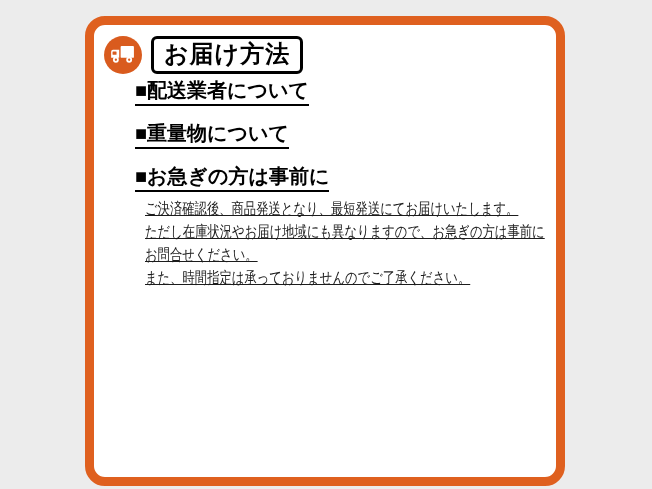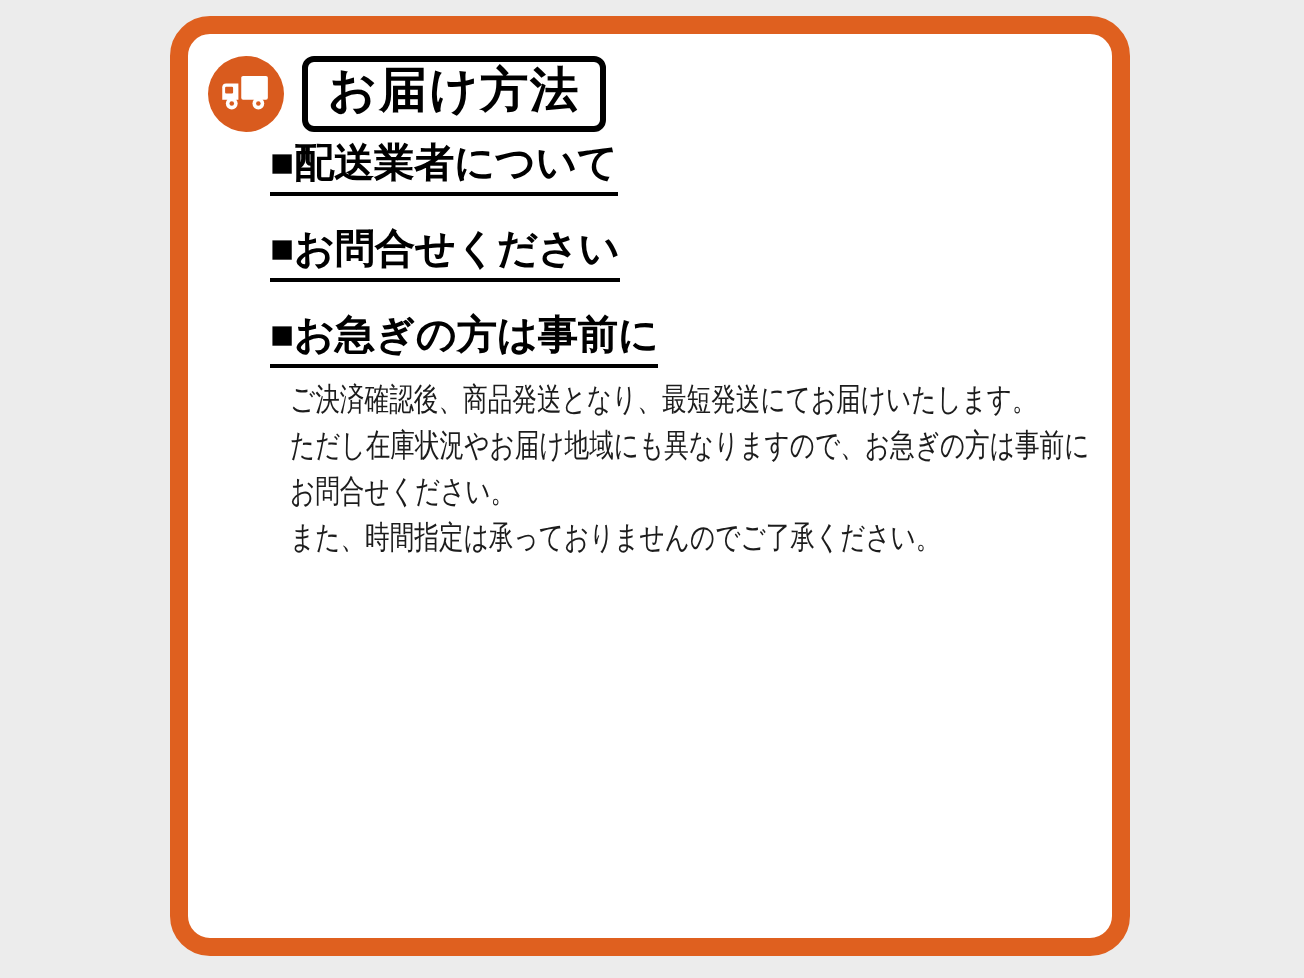--- a/index.html
+++ b/index.html
@@ -12,21 +12,21 @@
   .stage {
     position: relative;
     width: 652px;
     height: 489px;
     background: #ECECEC;
     overflow: hidden;
   }
   .frame {
     position: absolute;
     left: 85px;
-    top: 8px;
+    top: 16px;
     width: 480px;
     height: 470px;
     background: #FFFFFF;
     border: 9px solid #DF601F;
     border-radius: 20px;
     overflow: hidden;
   }
   .header-row {
     display: flex;
     align-items: center;
@@ -47,20 +47,21 @@
     color: #000;
     border: 3px solid #000;
     border-radius: 6px;
     padding: 1px 10px 3px 10px;
     letter-spacing: 1px;
     line-height: 28px;
     white-space: nowrap;
   }
   .content {
     margin: 4px 16px 0 41px;
+    text-decoration: underline;
   }
   .sec + .sec { margin-top: 15px; }
   .sec-h {
     font-size: 20px;
     font-weight: bold;
     color: #000;
     line-height: 24px;
     white-space: nowrap;
   }
   .sec-h .hl {
@@ -101,21 +102,21 @@
       <span class="title-box">お届け方法</span>
     </div>
 
     <div class="content">
 
       <section class="sec">
         <h2 class="sec-h"><span class="hl">■配送業者について</span></h2>
       </section>
 
       <section class="sec">
-        <h2 class="sec-h"><span class="hl">■お問合せください</span></h2>
+        <h2 class="sec-h"><span class="hl">■重量物について</span></h2>
       </section>
 
       <section class="sec">
         <h2 class="sec-h"><span class="hl">■お急ぎの方は事前に</span></h2>
         <div class="sec-body">
           <div class="line">ご決済確認後、商品発送となり、最短発送にてお届けいたします。</div>
           <div class="line">ただし在庫状況やお届け地域にも異なりますので、お急ぎの方は事前に</div>
           <div class="line">お問合せください。</div>
           <div class="line">また、時間指定は承っておりませんのでご了承ください。</div>
         </div>

